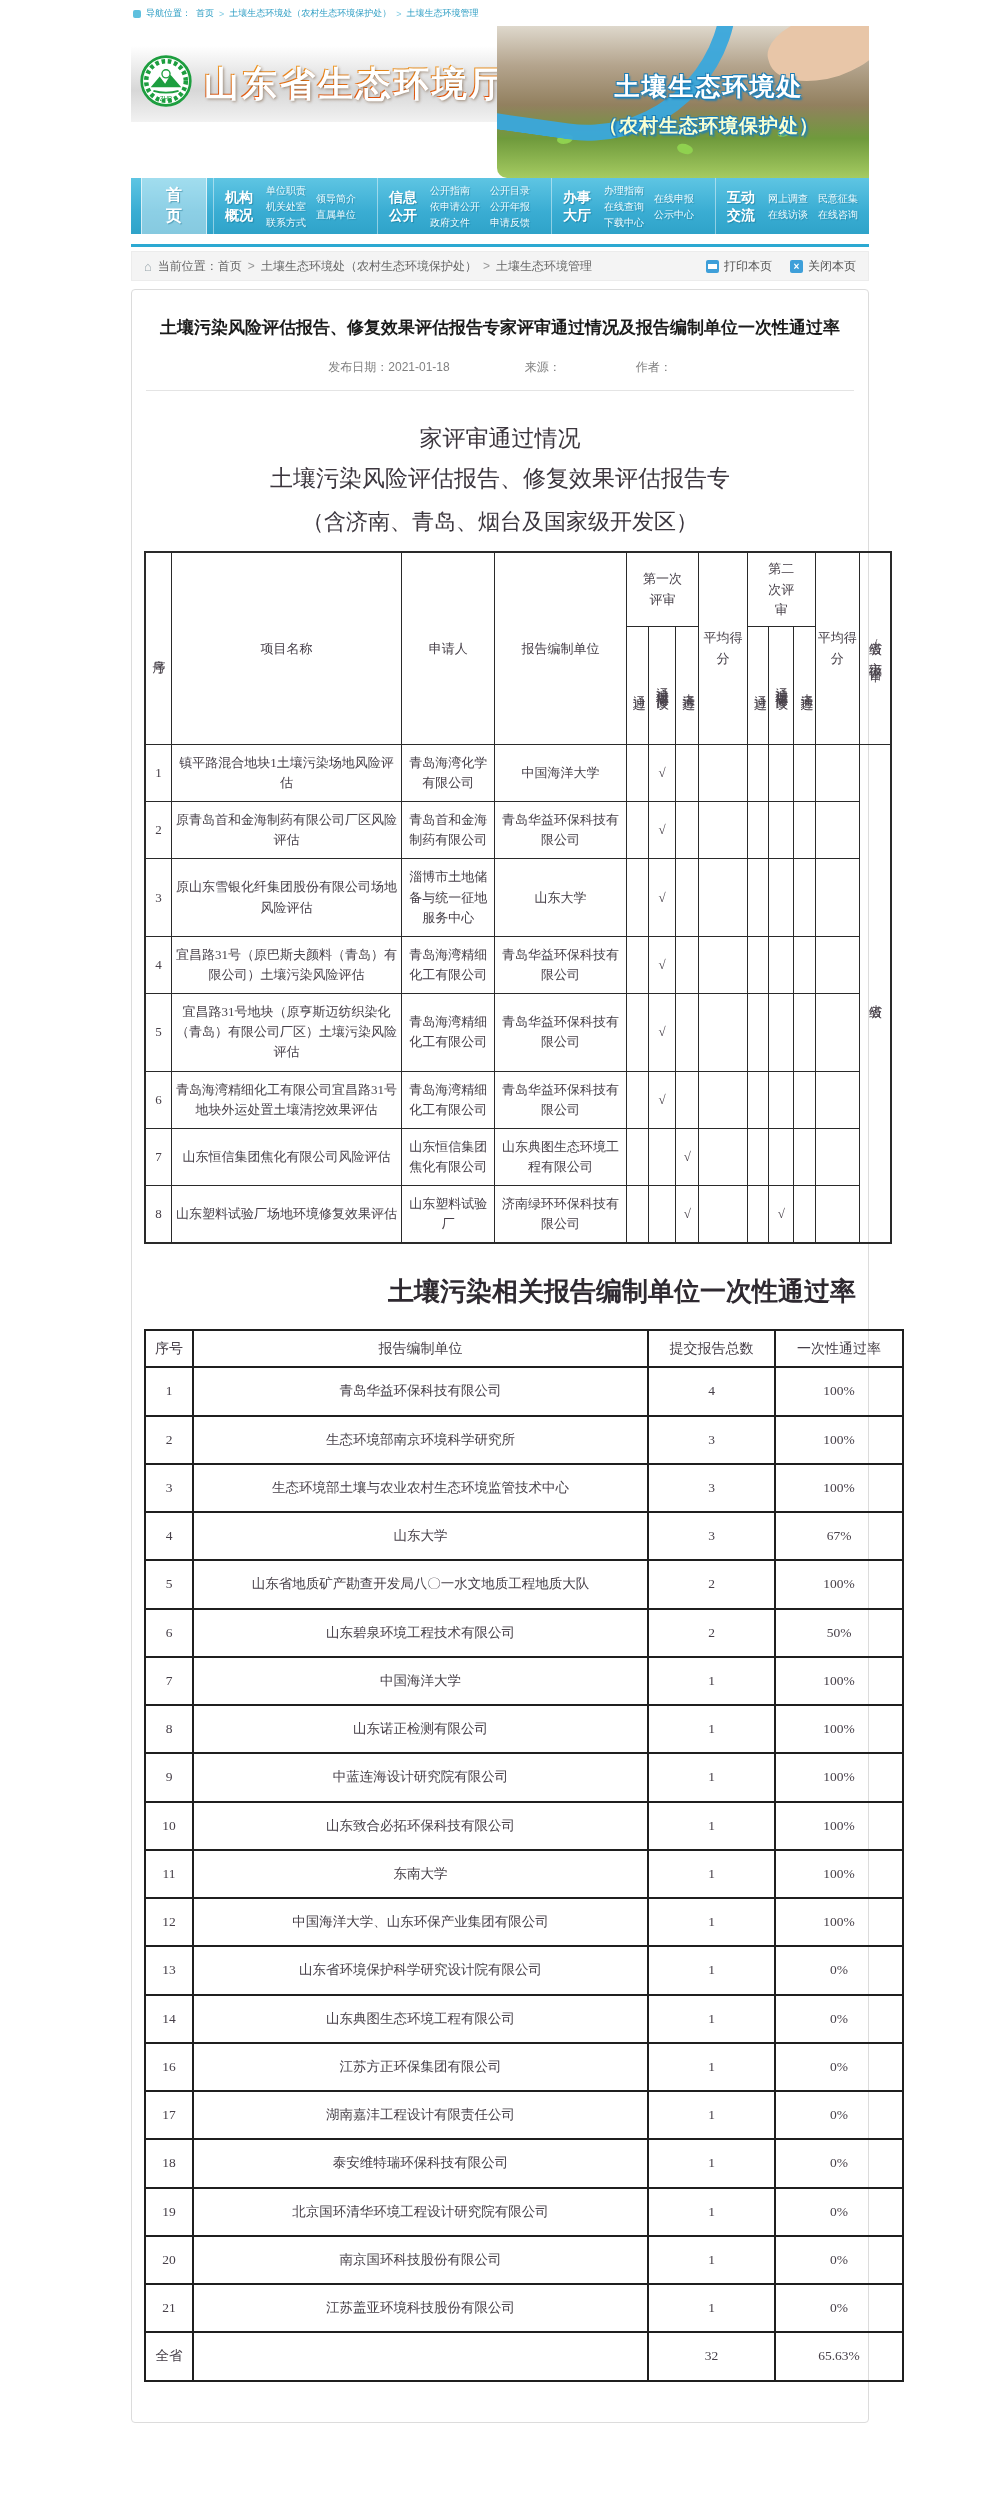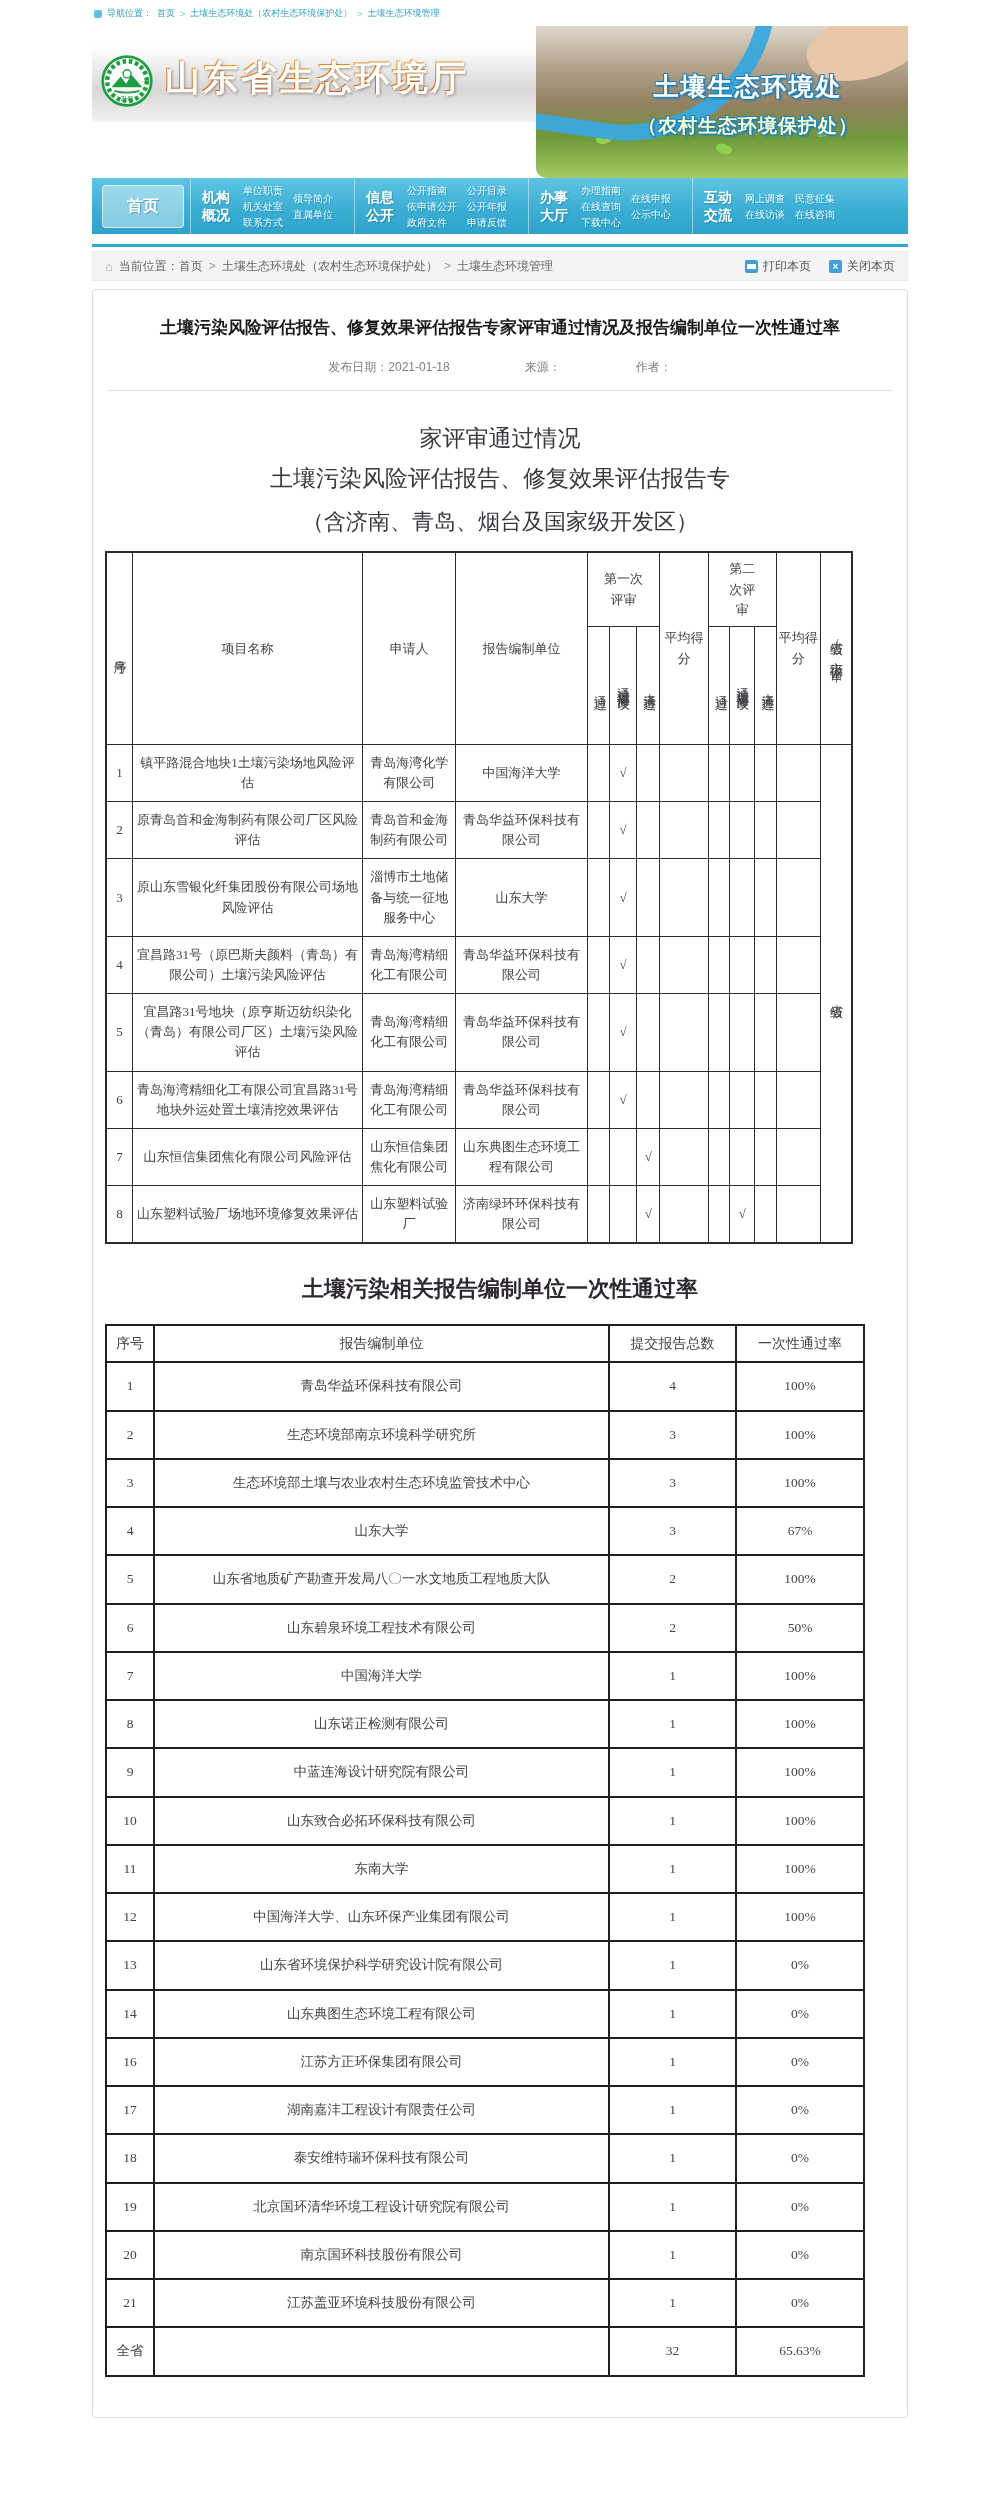--- a/index.html
+++ b/index.html
@@ -1,30 +1,30 @@
 <!DOCTYPE html>
 <html><head>
 <meta charset="utf-8">
 <style>
   * { box-sizing: border-box; }
   html,body { margin:0; padding:0; background:#fff; }
   body { width:1000px; min-height:2502px; font-family:"Liberation Sans",sans-serif; }
-  .shell { width:816px; margin:0 auto; }
+  .shell { width:738px; margin:0 auto; }
 
   
   .topbar { display:flex; align-items:center; gap:5px; padding:7px 2px 4px; font-size:9px; color:#2e9ec4; }
   .topbar .sq { width:8px; height:8px; border-radius:2px; background:#5fc0de; flex:0 0 auto; }
   .topbar a { color:#2e9ec4; text-decoration:none; }
   .topbar .sep { color:#7fcbe2; margin:0 1px; }
 
   
   .banner { position:relative; height:152px; margin-top:2px; }
   .banner-gradient { position:absolute; left:0; top:20px; width:100%; height:76px;
       background:linear-gradient(180deg,#ffffff 0%,#d7d7d7 58%,#f2f2f2 100%); }
-  .banner-left { position:absolute; left:8px; top:28px; display:flex; gap:10px; }
+  .banner-left { position:absolute; left:8px; top:28px; display:flex; align-items:center; gap:10px; }
   .site-name { font-size:35px; font-weight:bold; letter-spacing:3px; color:#e8560c;
       text-shadow:1px 1px 0 #fff, 2px 2px 3px rgba(80,40,0,.45);
       background:linear-gradient(180deg,#f5a623,#e23d05); -webkit-background-clip:text; background-clip:text;
       -webkit-text-fill-color:transparent; }
   .banner-photo { position:absolute; right:0; top:0; width:372px; height:152px; overflow:hidden;
       border-bottom-left-radius:10px;
       background:linear-gradient(180deg,#ded8cc 0%,#b4a48d 26%,#92805f 52%,#6f9a3c 74%,#a5cb61 100%); }
   .swoosh { position:absolute; left:-70px; top:-36px; width:300px; height:150px;
       border:16px solid #3aa8dd; border-top:none; border-left:none; border-radius:0 0 160px 0;
       transform:rotate(8deg); opacity:.95; background:transparent; }
@@ -81,21 +81,21 @@
   table.review { border-collapse:collapse; table-layout:fixed; width:748px; margin-top:14px;
       border:2px solid #2a2a2a; }
   table.review td { border:1.5px solid #2a2a2a; text-align:center; vertical-align:middle;
       color:#474049; font-size:13px; line-height:1.55; padding:8px 3px;
       font-family:"Liberation Serif","DejaVu Serif",serif; word-break:break-all; }
   table.review thead td { padding:4px 2px; }
   .h-group { padding:6px 14px !important; }
   .sub-row td { height:118px; }
   .vtext { writing-mode:vertical-rl; text-orientation:upright; letter-spacing:2px; display:inline-block; }
 
-  .rate-title { text-align:center; font-weight:bold; font-size:22px; margin:30px 0 20px; color:#2e2930; }
+  .rate-title { text-align:right; font-weight:bold; font-size:26px; margin:30px 0 20px; color:#2e2930; }
   table.rate { border-collapse:collapse; table-layout:fixed; width:758px; border:2px solid #1f1f1f; }
   table.rate td { border:2px solid #1f1f1f; text-align:center; vertical-align:middle; color:#474049;
       font-size:13.5px; line-height:1.5; padding:13px 8px;
       font-family:"Liberation Serif","DejaVu Serif",serif; }
   table.rate thead td { padding:7px 6px; font-size:14px; }
 </style>
 </head>
 <body>
 
 <div class="shell">

